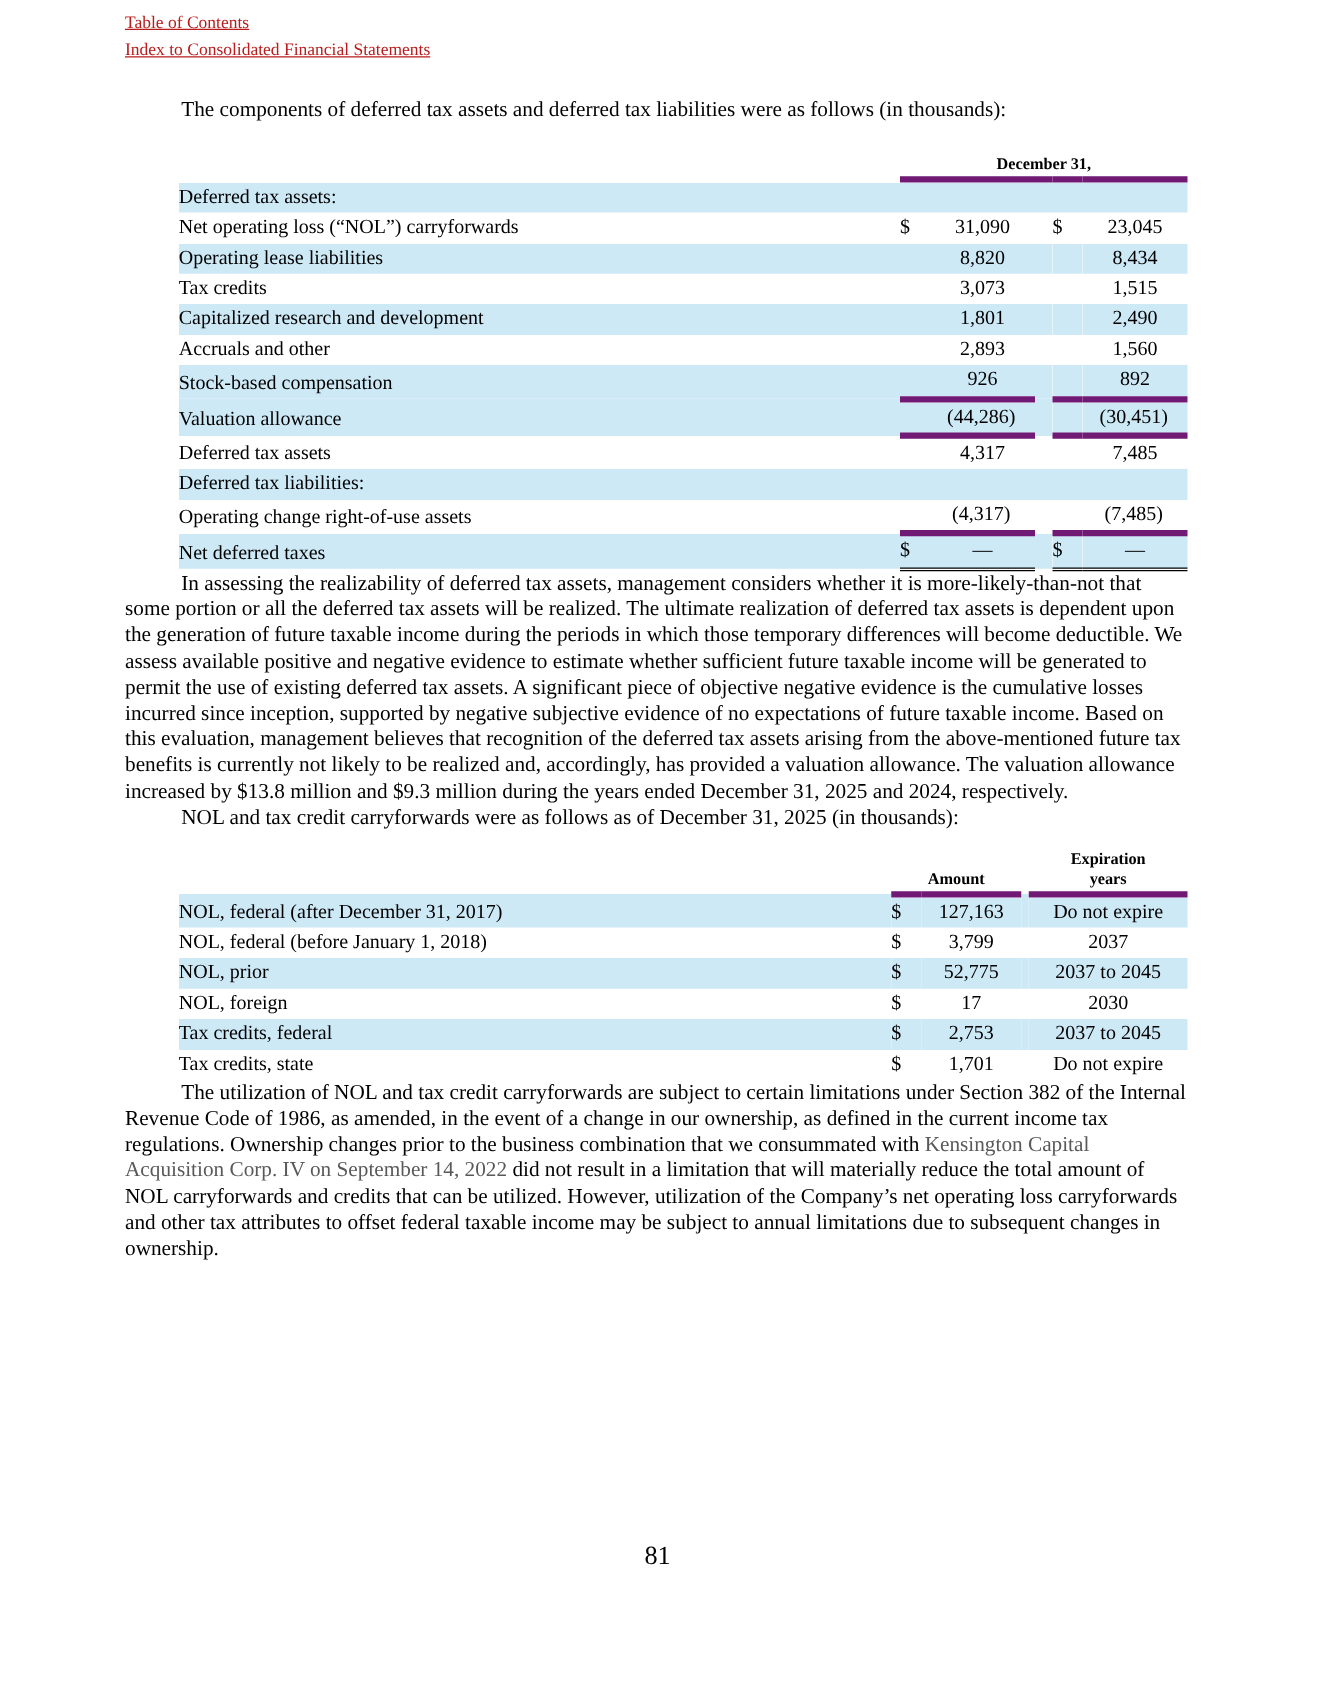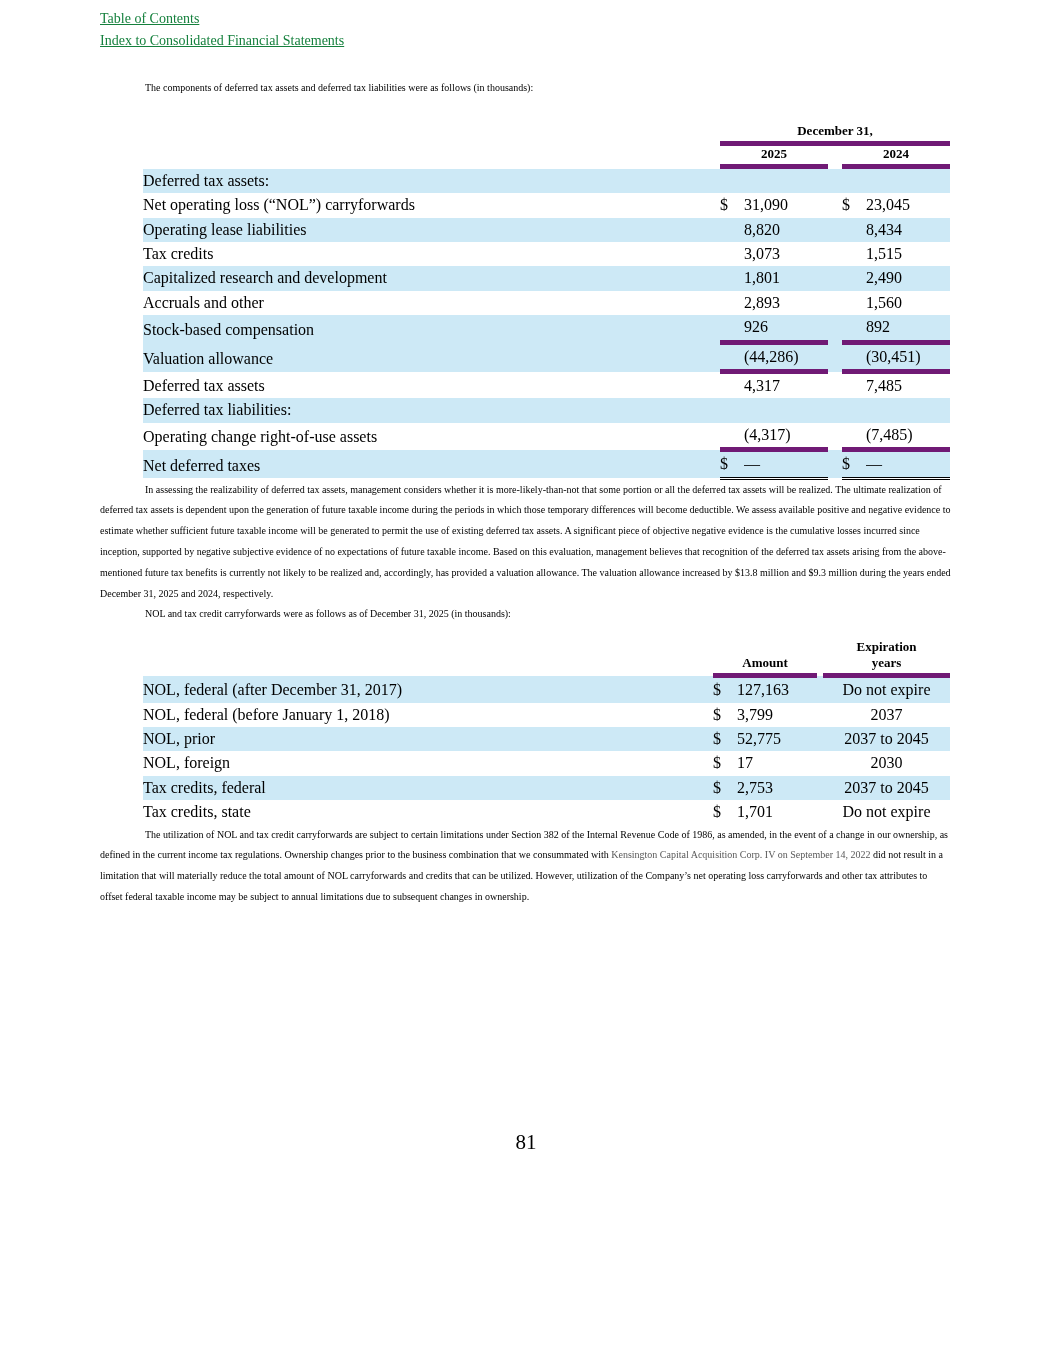--- a/index.html
+++ b/index.html
@@ -2,35 +2,35 @@
 <html><head>
 <meta charset="utf-8">
 <style>
   html, body { margin:0; padding:0; background:#fff; }
   body {
     width:1055px; height:1365px; overflow:hidden;
     font-family:"Liberation Serif", serif; color:#000;
     position:relative;
   }
   .content { padding:8px 103px 0 100px; }
-  .links a { display:block; color:#15803d; text-decoration:underline; font-size:14px; line-height:22px; width:max-content; }
-  p.body-text { font-size:10px; line-height:20.8px; margin:0; text-indent:45px; text-align:left; }
+  .links a { display:block; color:#b91c1c; text-decoration:underline; font-size:14px; line-height:22px; width:max-content; }
+  p.body-text { font-size:17px; line-height:20.8px; margin:0; text-indent:45px; text-align:left; }
   .muted { color:#595959; }
 
   table.fin { border-collapse:collapse; margin-left:43px; width:807px; font-size:16px; table-layout:fixed; }
   table.fin td { padding:0; vertical-align:bottom; line-height:24.4px; height:24.4px; overflow:hidden; }
   tr.hdr td { font-weight:bold; font-size:13px; text-align:center; vertical-align:bottom; line-height:16px; height:auto; padding-bottom:2px; }
   td.rule { border-bottom:5px solid #701a75; }
   td.dblrule { border-bottom:3px double #000; }
   tr.blue td { background:#CDE9F6; }
   td.lbl0 { padding-left:5px;margin-left:16px; }
   td.lbl1 { padding-left:35px;margin-left:41px; }
   td.lbl2 { padding-left:67px; }
   td.sym  { text-align:left; padding-left:6px; }
-  td.val  { text-align:left; padding-right:8px; }
+  td.val  { text-align:center; padding-right:8px; }
   td.val.paren { padding-right:2px; }
   td.exp  { text-align:center; }
   td.prewrap { white-space:pre-line; }
 
   .t1 { margin-top:24px; }
   .p-realize { margin-top:24px; }
   .p-nolintro { margin-top:18px; }
   .t2 { margin-top:14px; }
   .p-util { margin-top:22px; }
   .pagenum { margin-top:222px; text-align:center; font-size:21px; }
@@ -54,26 +54,20 @@
         <col style="width:84px">
         <col style="width:14px">
         <col style="width:24px">
         <col style="width:84px">
     </colgroup>
     <tbody>
       <tr class="hdr">
         <td></td>
         <td colspan="5" class="rule">December 31,</td>
       </tr>
-      <tr class="hdr">
-        <td></td>
-        <td colspan="2" class="rule">2025</td>
-        <td></td>
-        <td colspan="2" class="rule">2024</td>
-      </tr>
 
       <tr class="blue">
         <td colspan="6" class="lbl0">Deferred tax assets:</td>
       </tr>
       <tr>
         <td class="lbl1">Net operating loss (“NOL”) carryforwards</td>
         <td class="sym">$</td>
         <td class="val">31,090</td>
         <td></td>
         <td class="sym">$</td>

